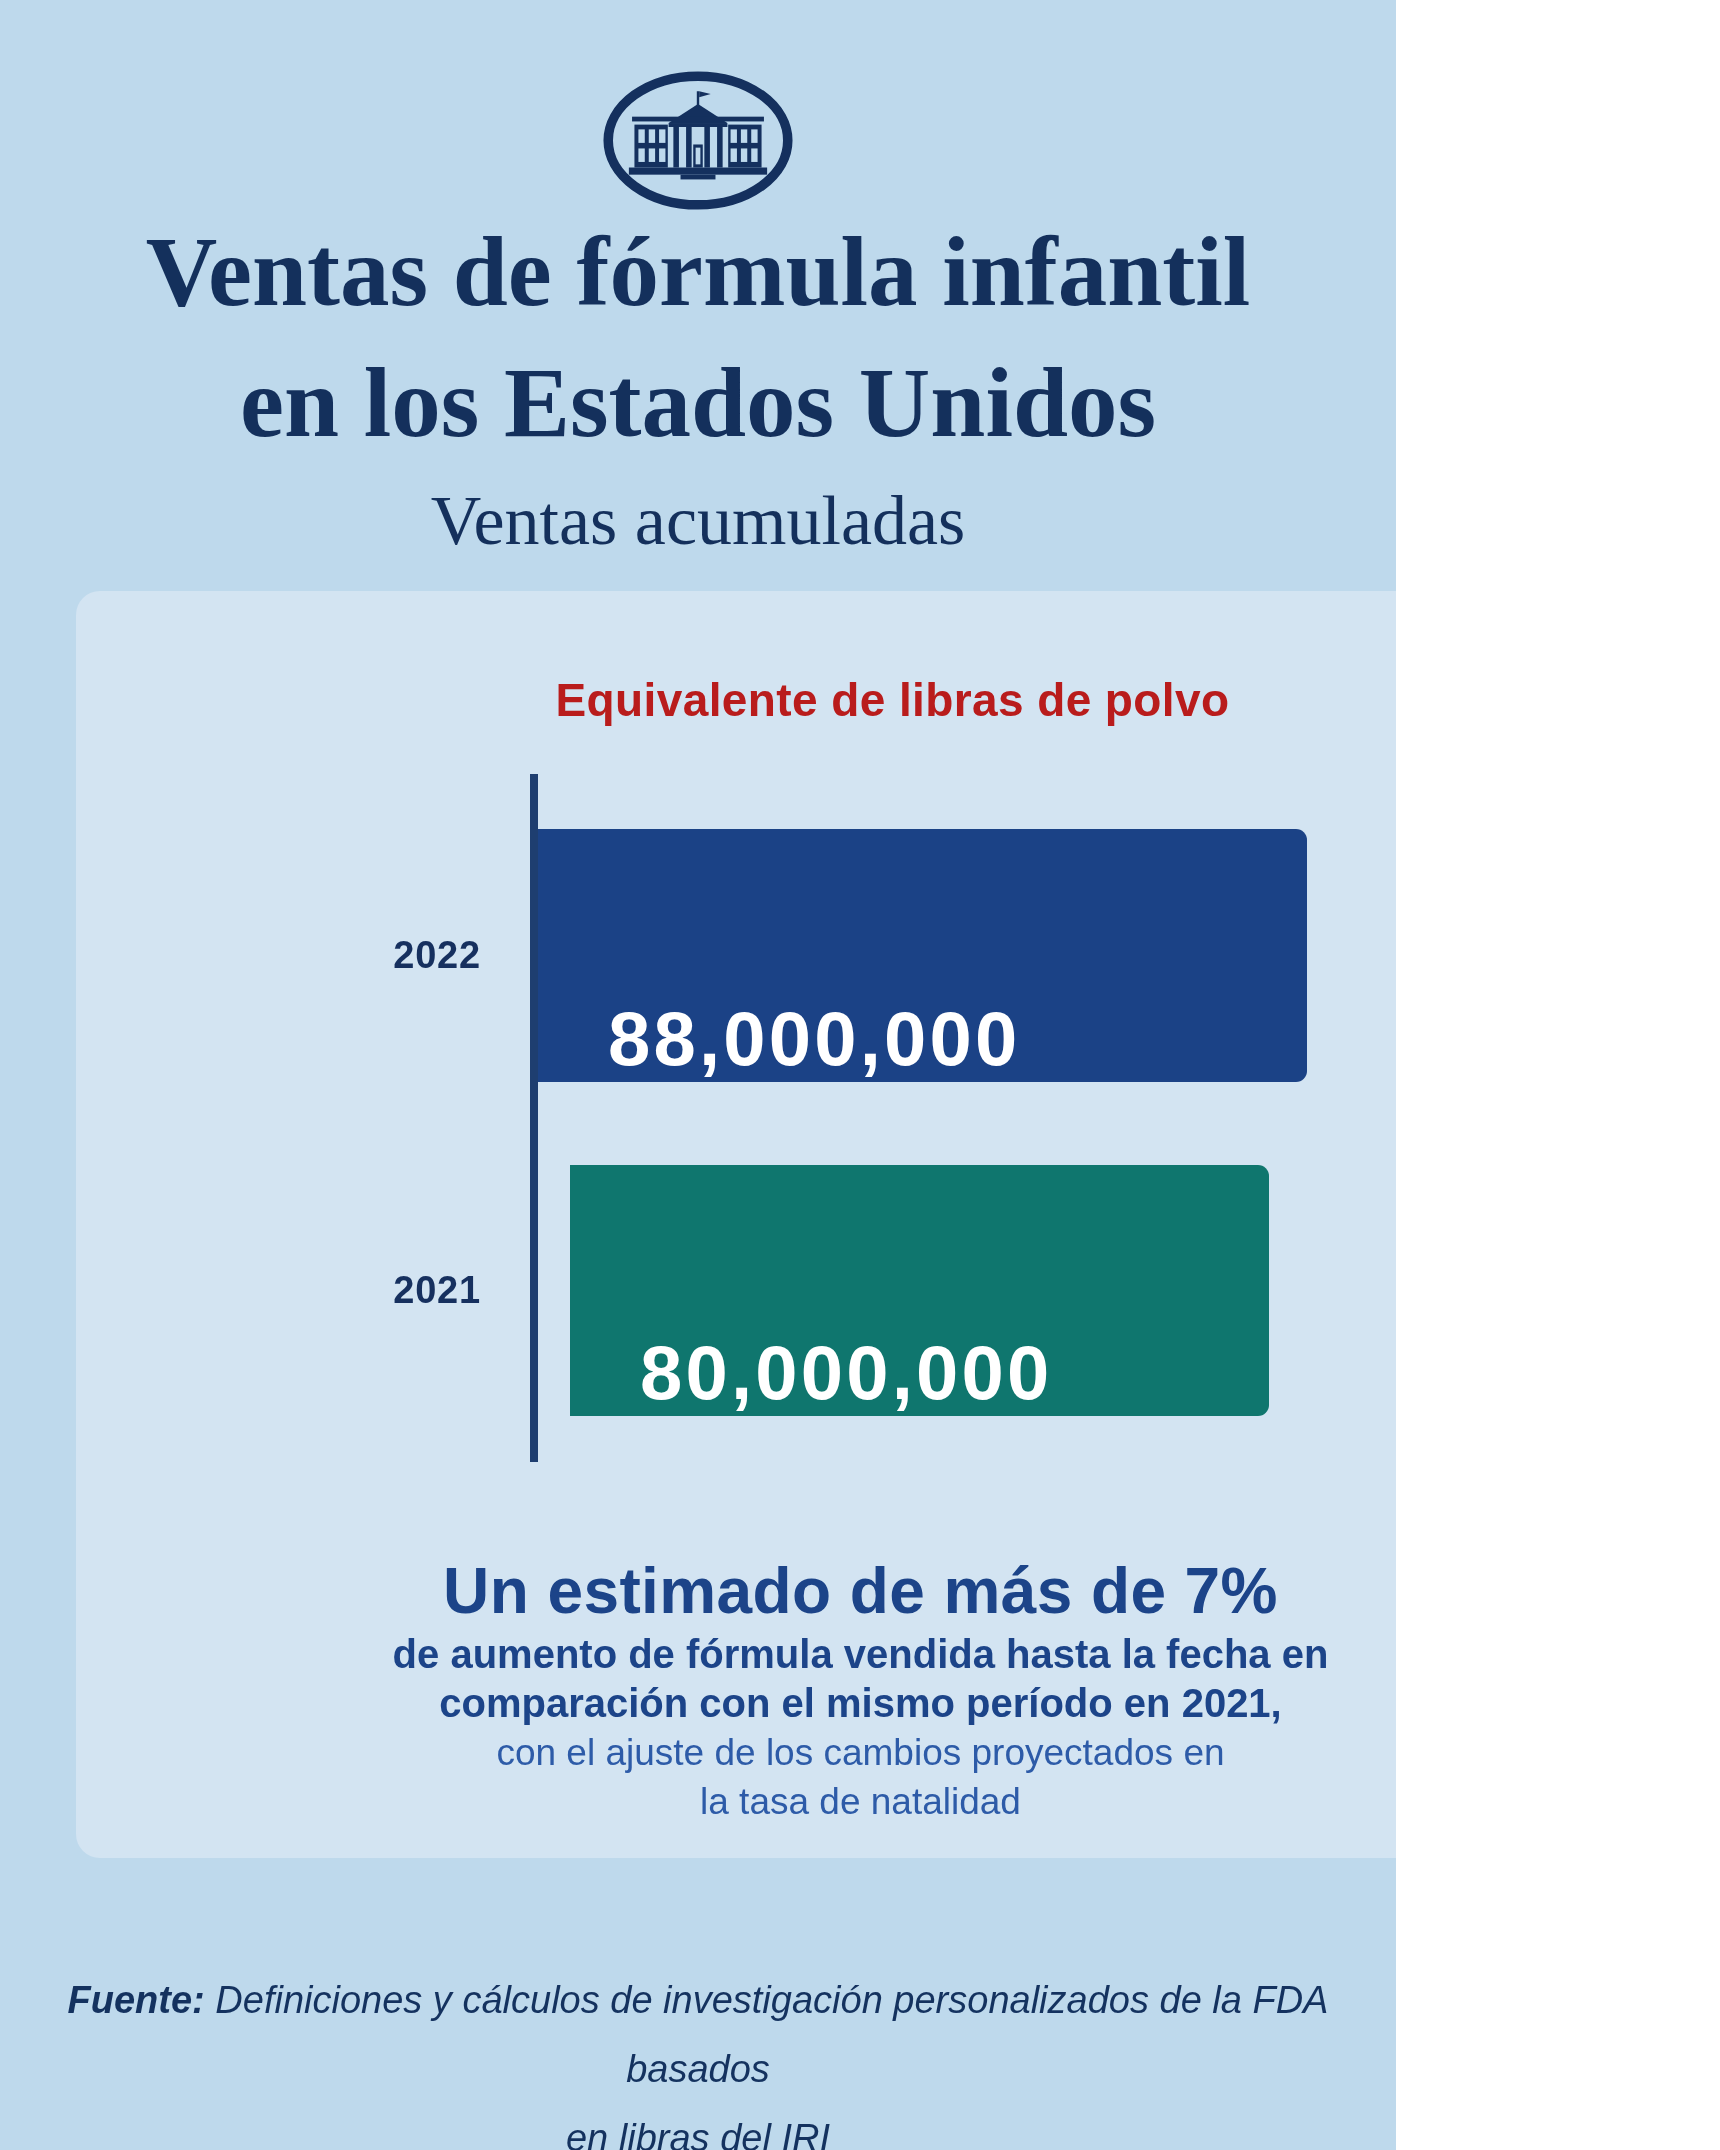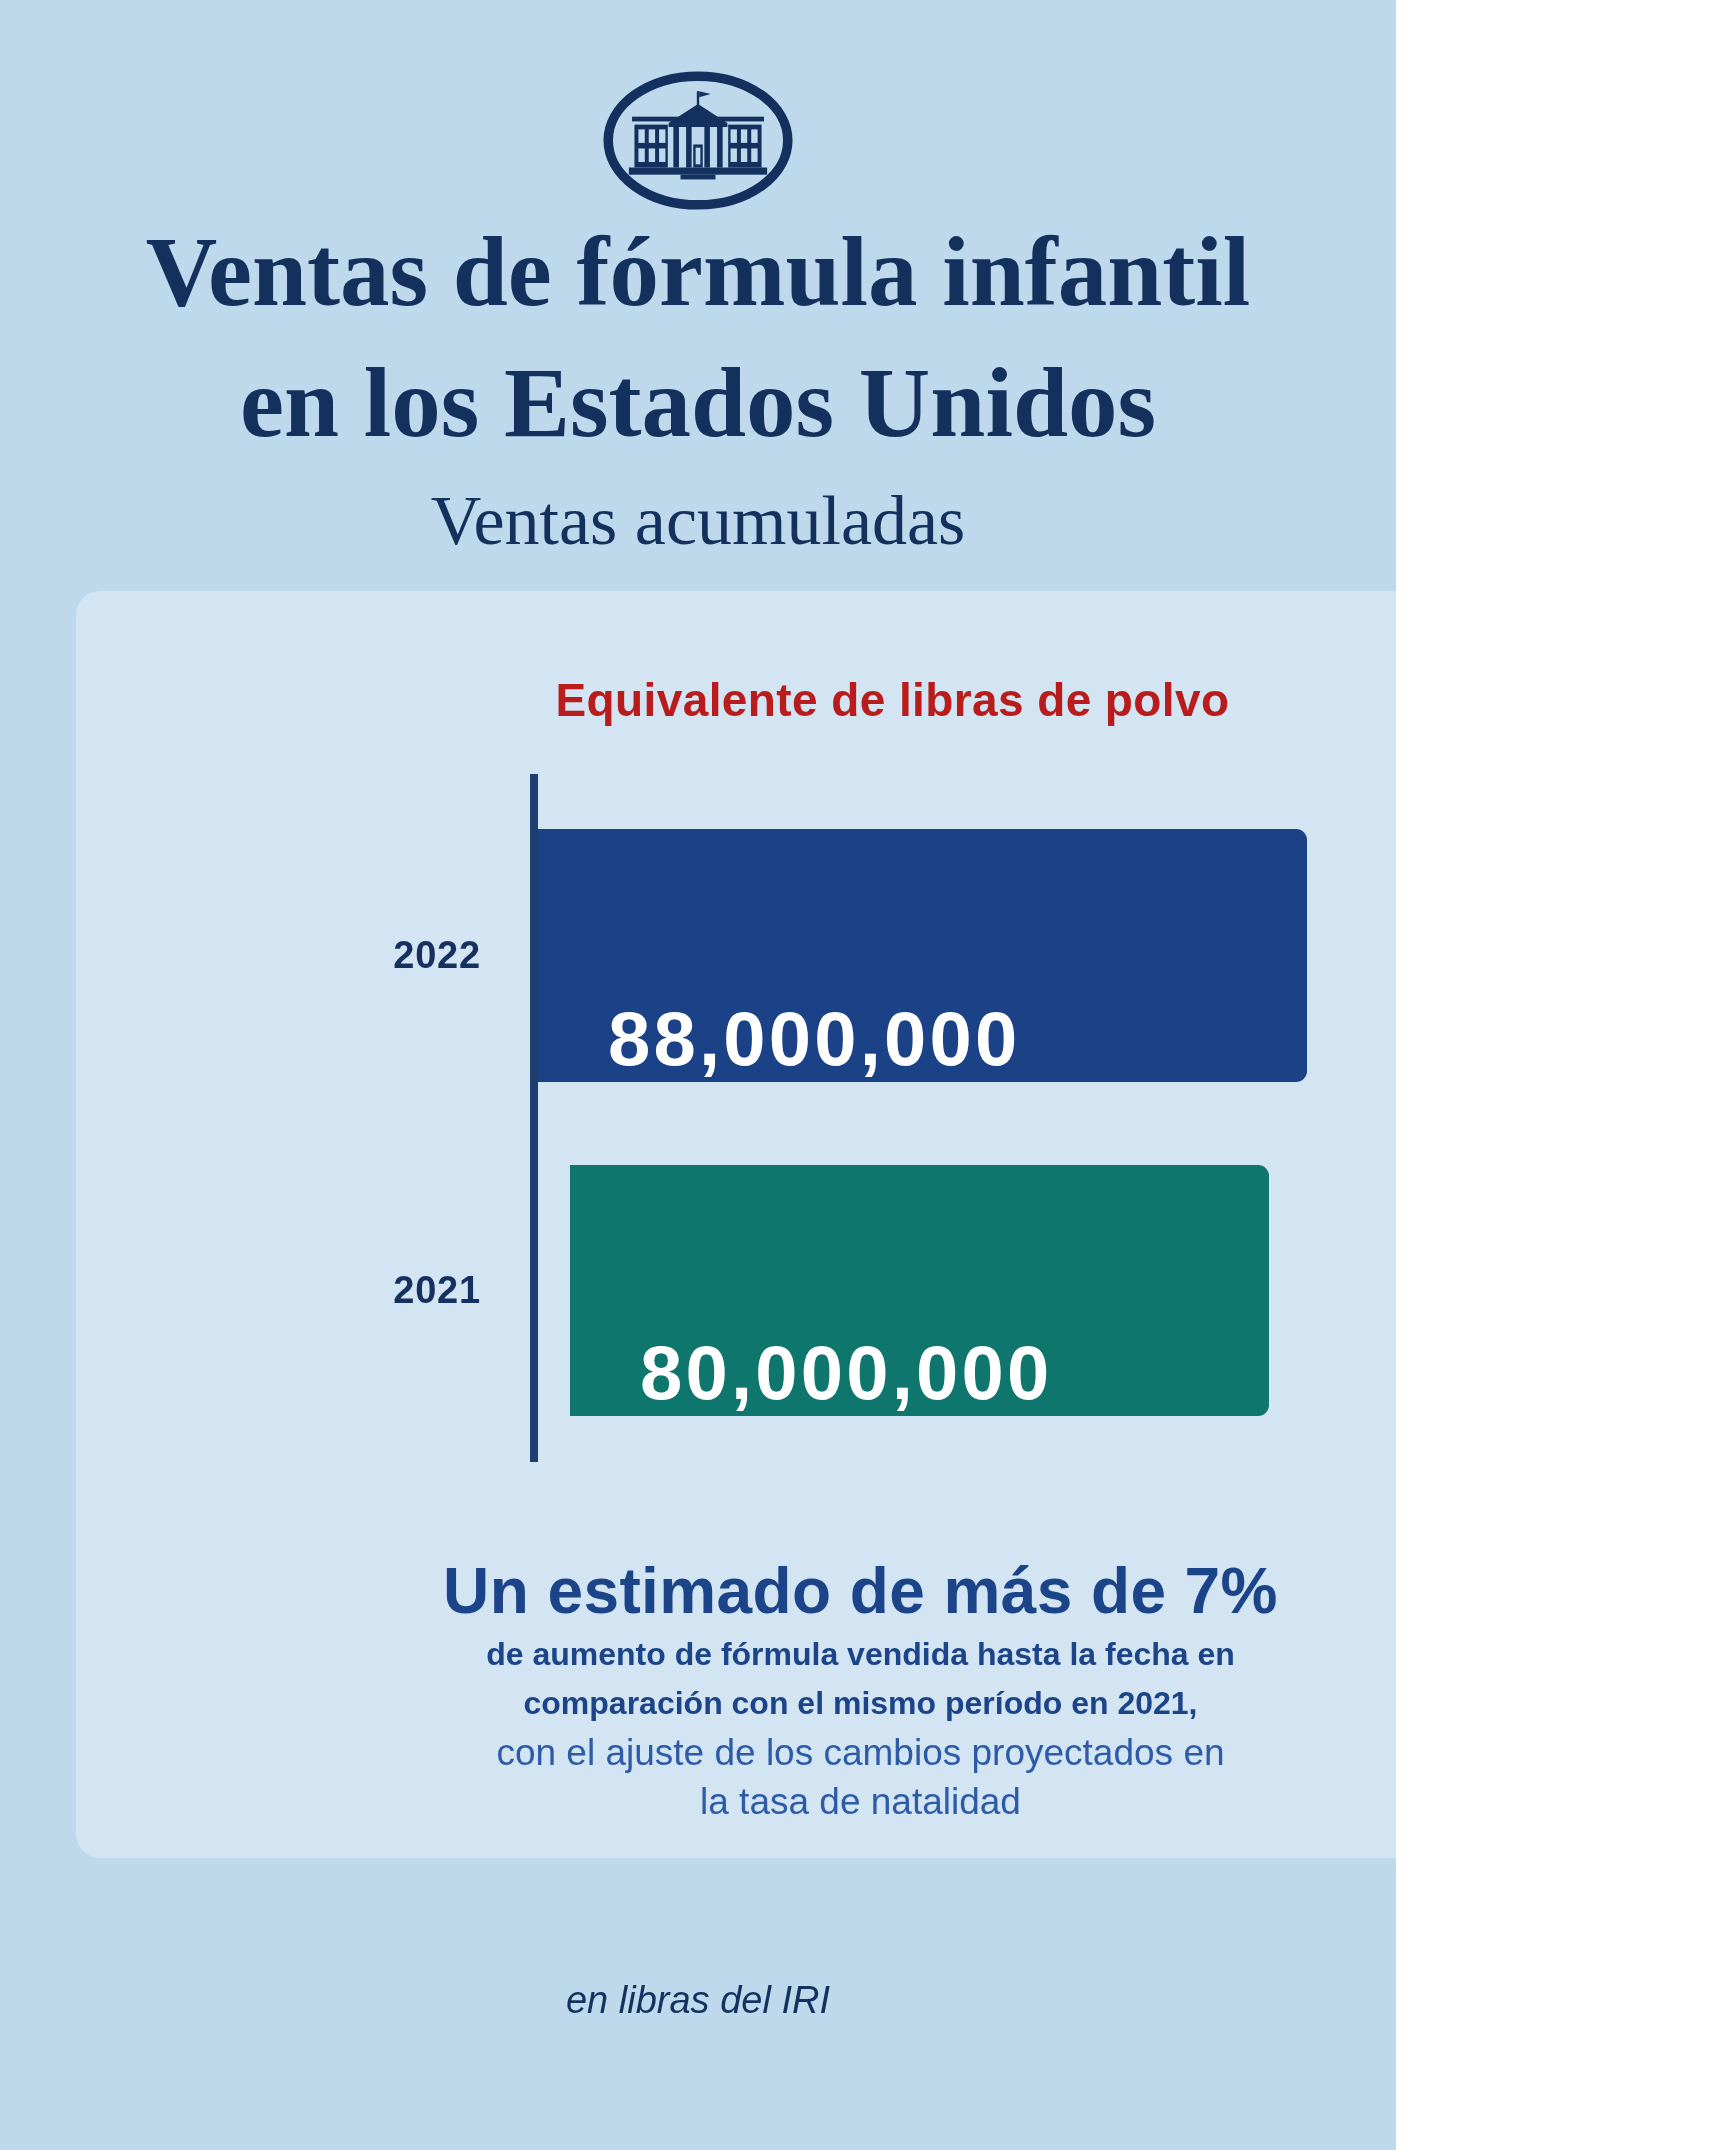--- a/index.html
+++ b/index.html
@@ -57,21 +57,21 @@
     padding-left:70px; font-weight:700; font-size:76px; color:#ffffff;
     letter-spacing:3.2px; white-space:nowrap;
   }
 
   
   .estimate { position:absolute; top:961px; left:0; width:100%; text-align:center; }
   .est-headline {
     font-size:64px; font-weight:700; line-height:78px; color:#1c4489;
     letter-spacing:0.4px;
   }
-  .est-bold { font-size:32px; font-weight:700; line-height:49px; color:#1c4489; }
+  .est-bold { font-size:40px; font-weight:700; line-height:49px; color:#1c4489; }
   .est-reg  { font-size:37px; font-weight:400; line-height:49px; color:#2d5ba8; }
 
   
   .footer {
     position:absolute; top:1966px; left:0; width:100%; text-align:center;
     font-style:italic; font-size:38px; line-height:69px; color:#14325f;
   }
   .footer .src-label { font-weight:700; }
 </style>
 </head>
@@ -146,17 +146,18 @@
       <div class="est-headline">Un estimado de más de 7%</div>
       <div class="est-bold">de aumento de fórmula vendida hasta la fecha en</div>
       <div class="est-bold">comparación con el mismo período en 2021,</div>
       <div class="est-reg">con el ajuste de los cambios proyectados en</div>
       <div class="est-reg">la tasa de natalidad</div>
     </div>
 
   </div>
 
   <div class="footer">
+    <div><span class="src-label">Fuente:</span><span> Definiciones y cálculos de investigación personalizados de la FDA basados</span></div>
     <div>en libras del IRI</div>
   </div>
 
 </div>
 
 
 </body></html>

